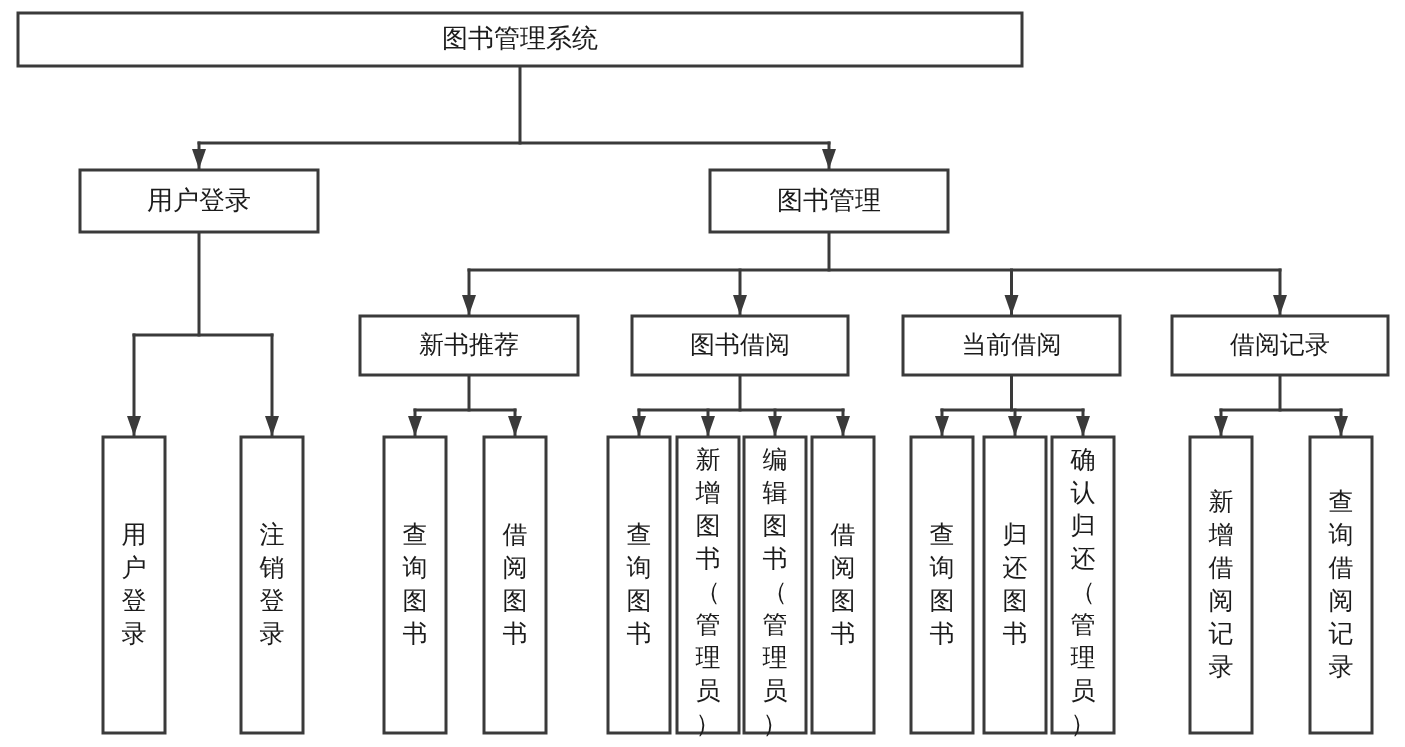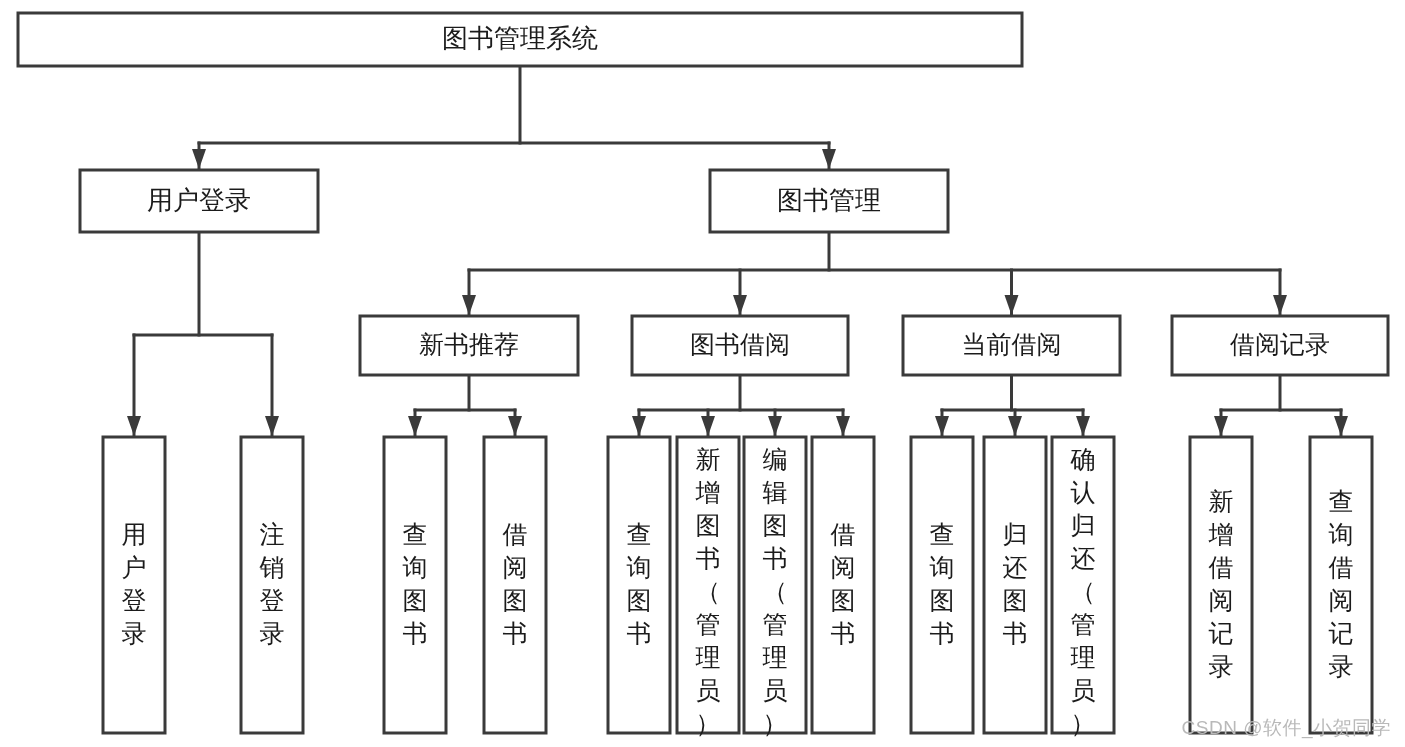--- a/index.html
+++ b/index.html
@@ -209,14 +209,13 @@
           <rect x="1190" y="437" width="62" height="296" class="node-rect"></rect>
           <text x="1221" class="leaf-label-char"><tspan x="1221" y="502.5">新</tspan><tspan x="1221" y="535.5">增</tspan><tspan x="1221" y="568.5">借</tspan><tspan x="1221" y="601.5">阅</tspan><tspan x="1221" y="634.5">记</tspan><tspan x="1221" y="667.5">录</tspan></text>
         </g>
         <g>
           <rect x="1310" y="437" width="62" height="296" class="node-rect"></rect>
           <text x="1341" class="leaf-label-char"><tspan x="1341" y="502.5">查</tspan><tspan x="1341" y="535.5">询</tspan><tspan x="1341" y="568.5">借</tspan><tspan x="1341" y="601.5">阅</tspan><tspan x="1341" y="634.5">记</tspan><tspan x="1341" y="667.5">录</tspan></text>
         </g>
       </g>
   </svg>
 
-  <div class="watermark">CSDN @软件_小贺同学</div>
 </div>
 
 </body></html>

